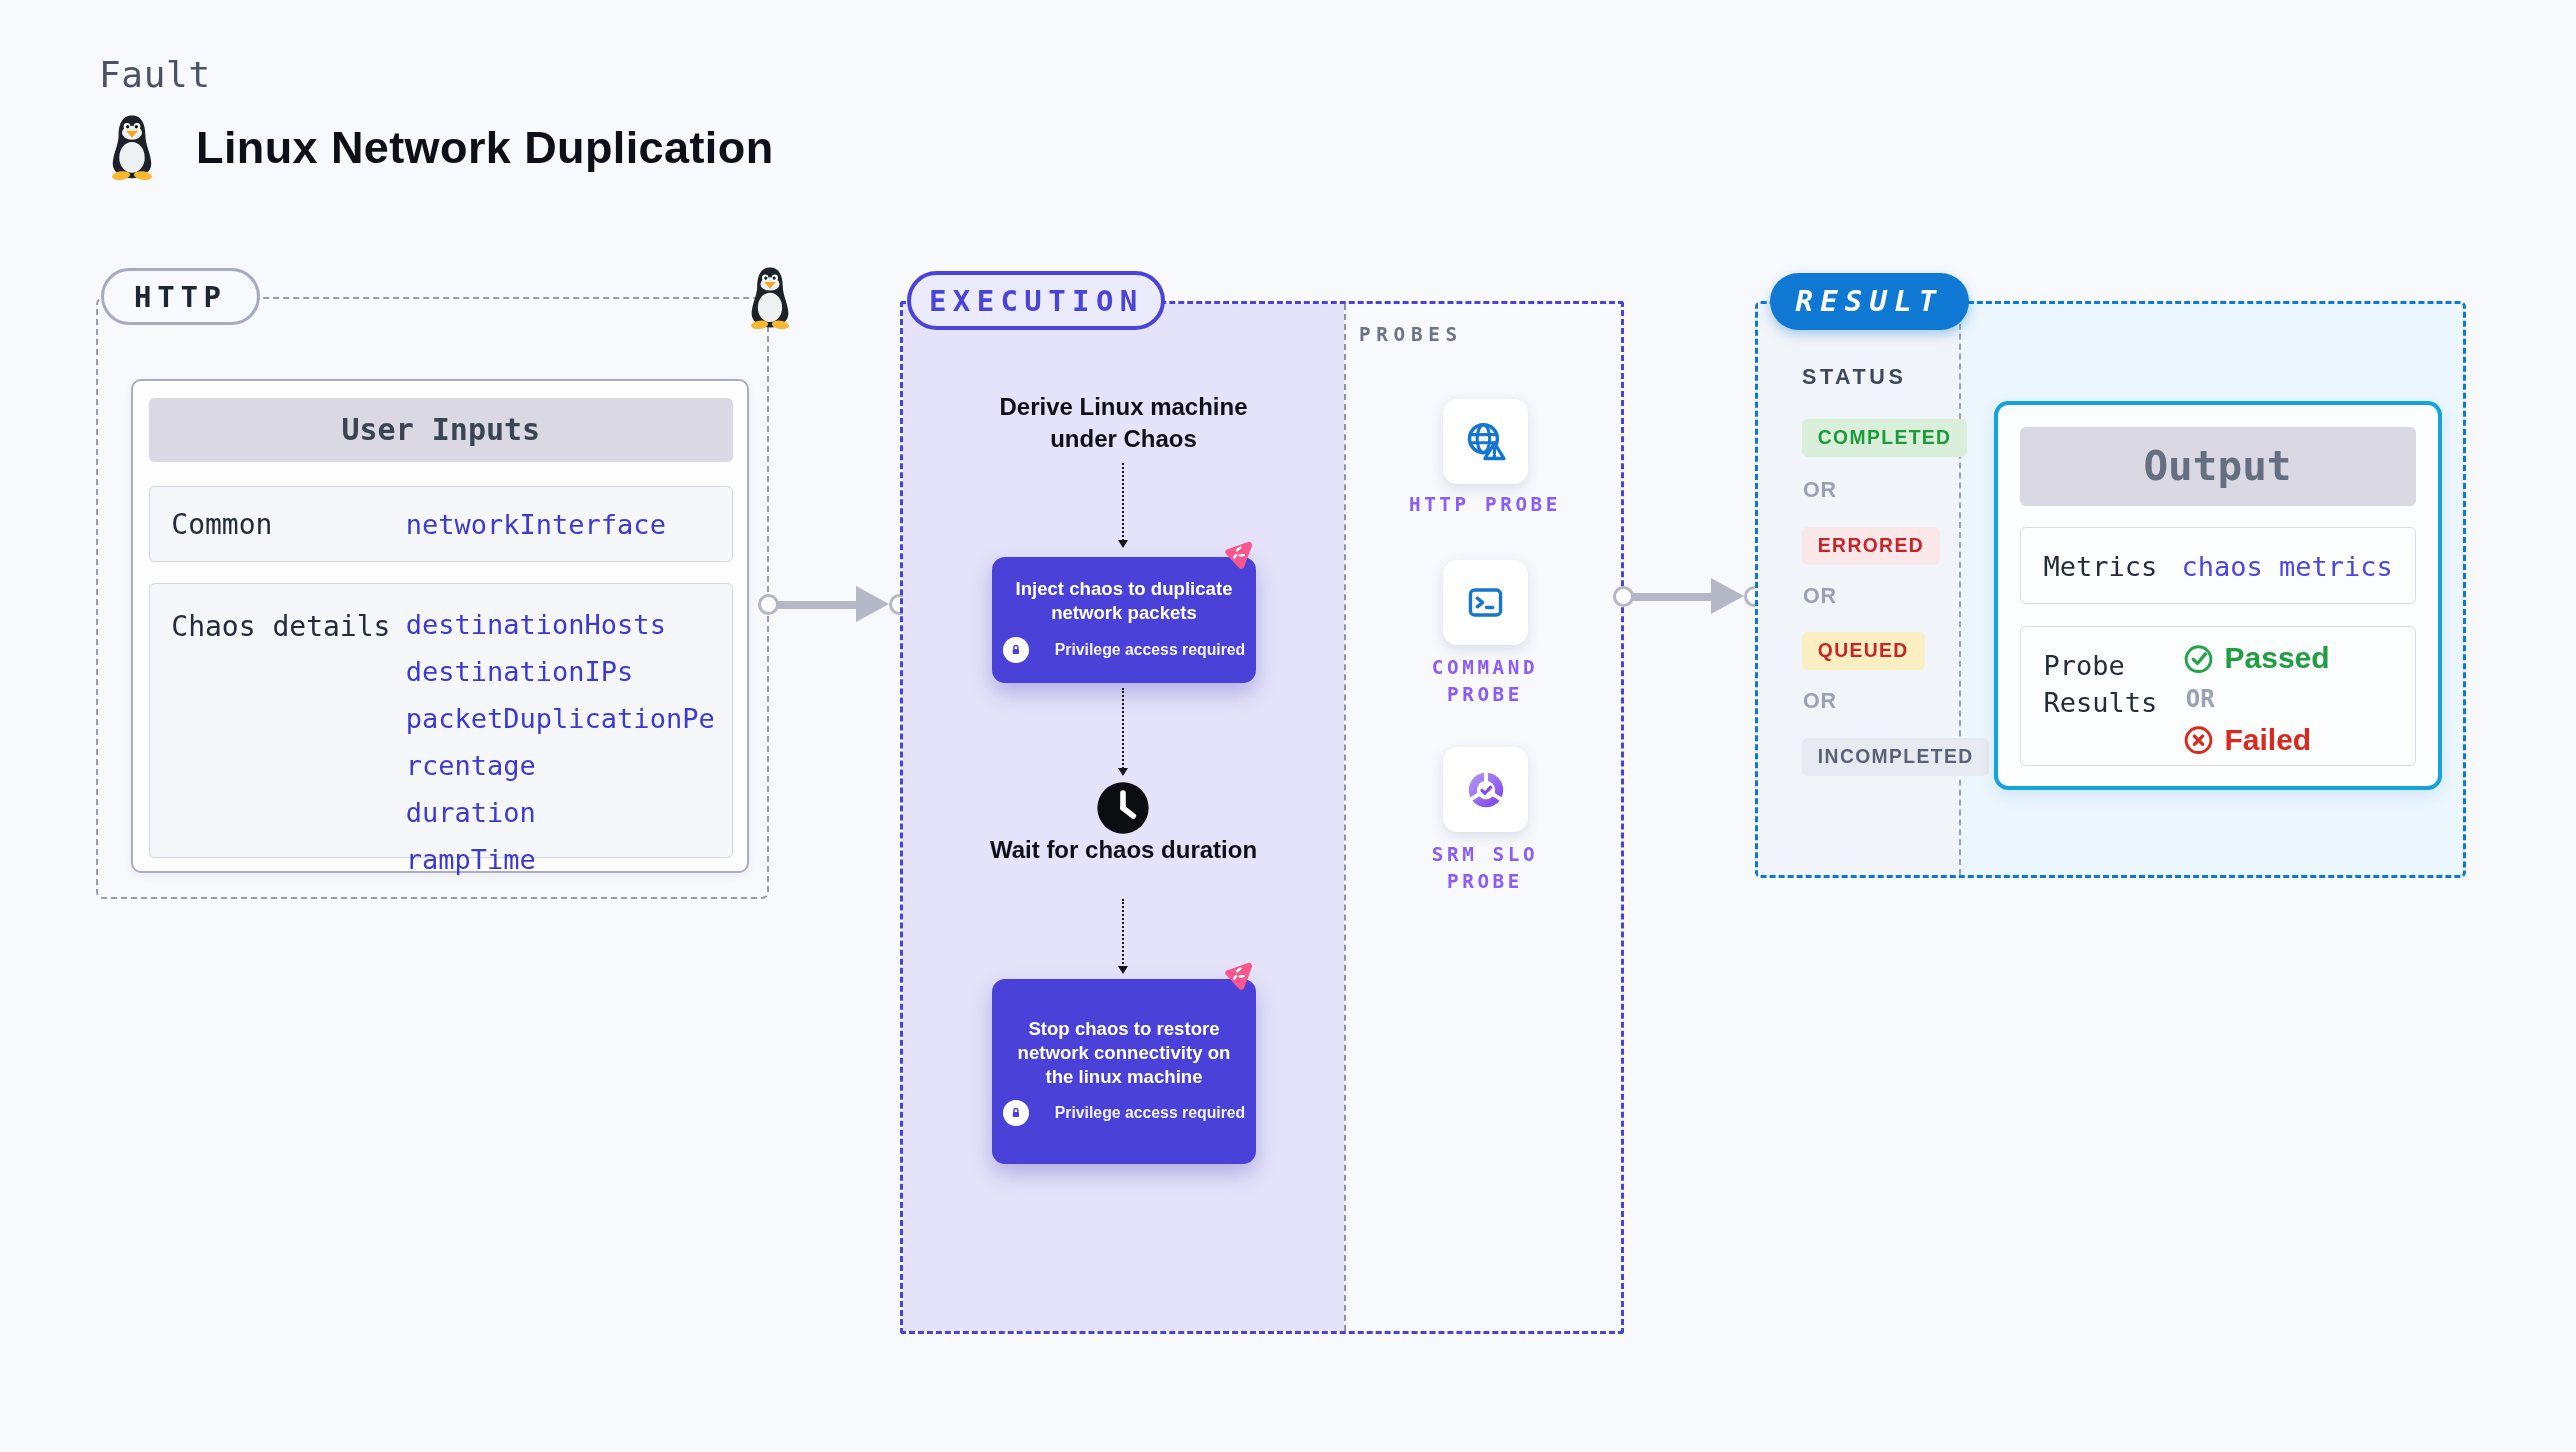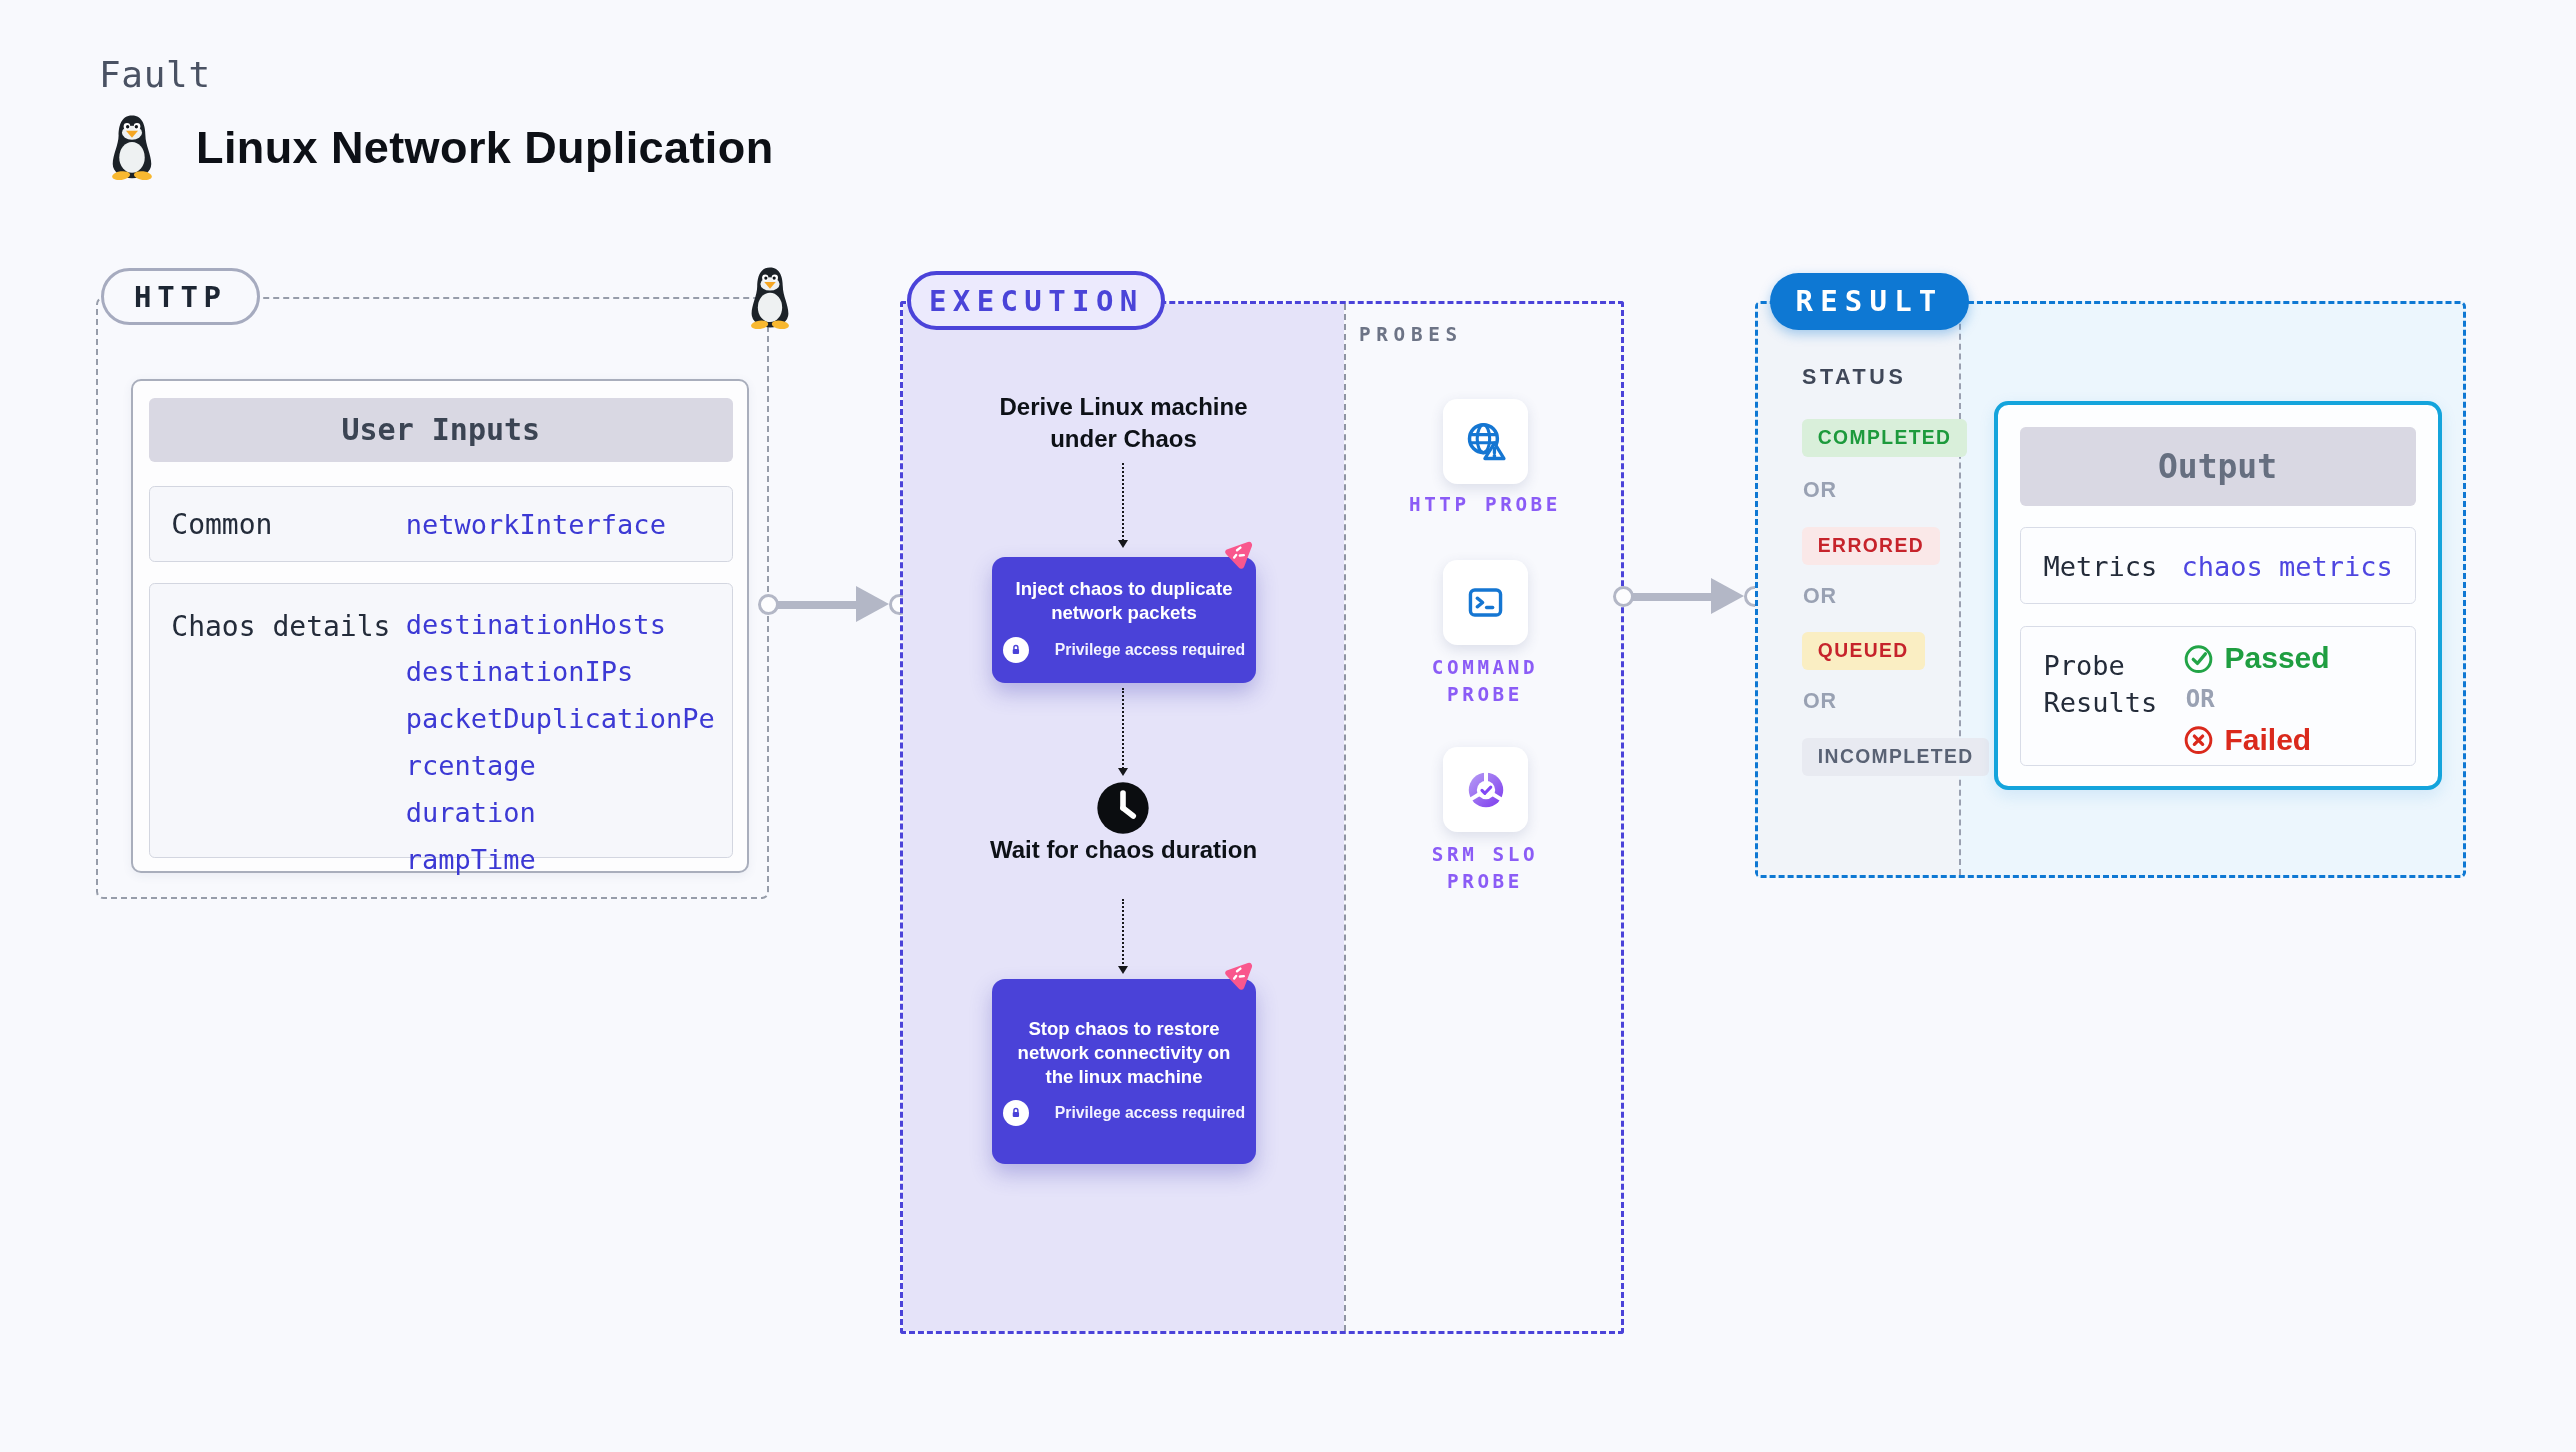--- a/index.html
+++ b/index.html
@@ -108,36 +108,36 @@
   .probe-label-command,.probe-label-srm{white-space:normal;}
   .probe-label-srm{top:538px;}
   .probe-label-command .wrap,.probe-label-srm .wrap{display:block;width:158px;margin:0 auto;}
 
   
   .result-panel{position:absolute;left:1755px;top:301px;width:711px;height:577px;
     border:3.6px dashed #0e78d3;border-radius:5.7px;box-sizing:border-box;background:#ecf6fd;}
   .status-zone{position:absolute;left:0;top:0;width:201px;height:100%;background:#f1f4f9;}
   .result-divider{left:201px;border-left:2.1px dashed #9aa0b0;}
   .result-badge{left:12px;top:-31.5px;width:199px;height:57px;background:#0e78d3;
-    font-size:29px;letter-spacing:7.2px;color:#ffffff;box-shadow:0 4.3px 11.5px rgba(14,120,211,.35);}
+    font-size:29px;letter-spacing:7.2px;color:#ffffff;box-shadow:0 4.3px 11.5px rgba(14,120,211,.35);font-style:italic;}
   .status-heading{position:absolute;left:44px;top:61px;font-size:21.5px;font-weight:700;letter-spacing:3.6px;color:#3f4758;}
   .chip{position:absolute;left:44px;display:inline-block;padding:7.9px 15.8px;border-radius:5.7px;
     font-size:19.3px;font-weight:700;letter-spacing:1.4px;}
   .chip-completed{top:115px;background:#d9efda;color:#1d9a3c;}
   .chip-errored{top:223px;background:#fae8e8;color:#c6232b;}
   .chip-queued{top:328px;background:#faeec3;color:#c6232b;}
   .chip-incompleted{top:434px;background:#e8eaf1;color:#596274;}
   .or{position:absolute;left:45px;font-size:21.5px;font-weight:700;color:#99a1b3;letter-spacing:0.7px;}
   .or-1{top:174px;} .or-2{top:280px;} .or-3{top:385px;}
 
   .output-box{position:absolute;left:236px;top:97px;width:448px;height:389px;background:#fdfeff;
     border:4.3px solid #14a4dc;border-radius:14.3px;box-sizing:border-box;box-shadow:0 5.7px 15.8px rgba(20,130,210,.12);}
   .output-header{position:absolute;left:21.5px;top:21.5px;width:396px;height:79px;background:#d9d8e3;border-radius:5.7px;
     display:flex;align-items:center;justify-content:center;
-    font-family:"DejaVu Sans Mono","Liberation Mono",monospace;font-size:33px;font-weight:600;color:#666f80;}
+    font-family:"DejaVu Sans Mono","Liberation Mono",monospace;font-size:41px;font-weight:600;color:#666f80;}
   .out-row{position:absolute;left:21.5px;width:396px;background:#fcfdff;border:1.4px solid #d8dce7;border-radius:5.7px;box-sizing:border-box;}
   .out-row-metrics{top:122px;height:77px;}
   .out-row-probe{top:221px;height:140px;}
   .out-label{position:absolute;left:23px;font-family:"DejaVu Sans Mono","Liberation Mono",monospace;
     font-size:27px;color:#242c3a;line-height:37px;}
   .out-row-metrics .out-label{top:50%;transform:translateY(-50%);}
   .out-row-probe .out-label{top:20px;width:129px;}
   .metrics-value{position:absolute;left:161px;top:50%;transform:translateY(-50%);
     font-family:"DejaVu Sans Mono","Liberation Mono",monospace;font-size:27px;color:#4e46e0;text-decoration:none;}
   .pr-col{position:absolute;left:161px;top:13px;display:flex;flex-direction:column;gap:7.2px;}

